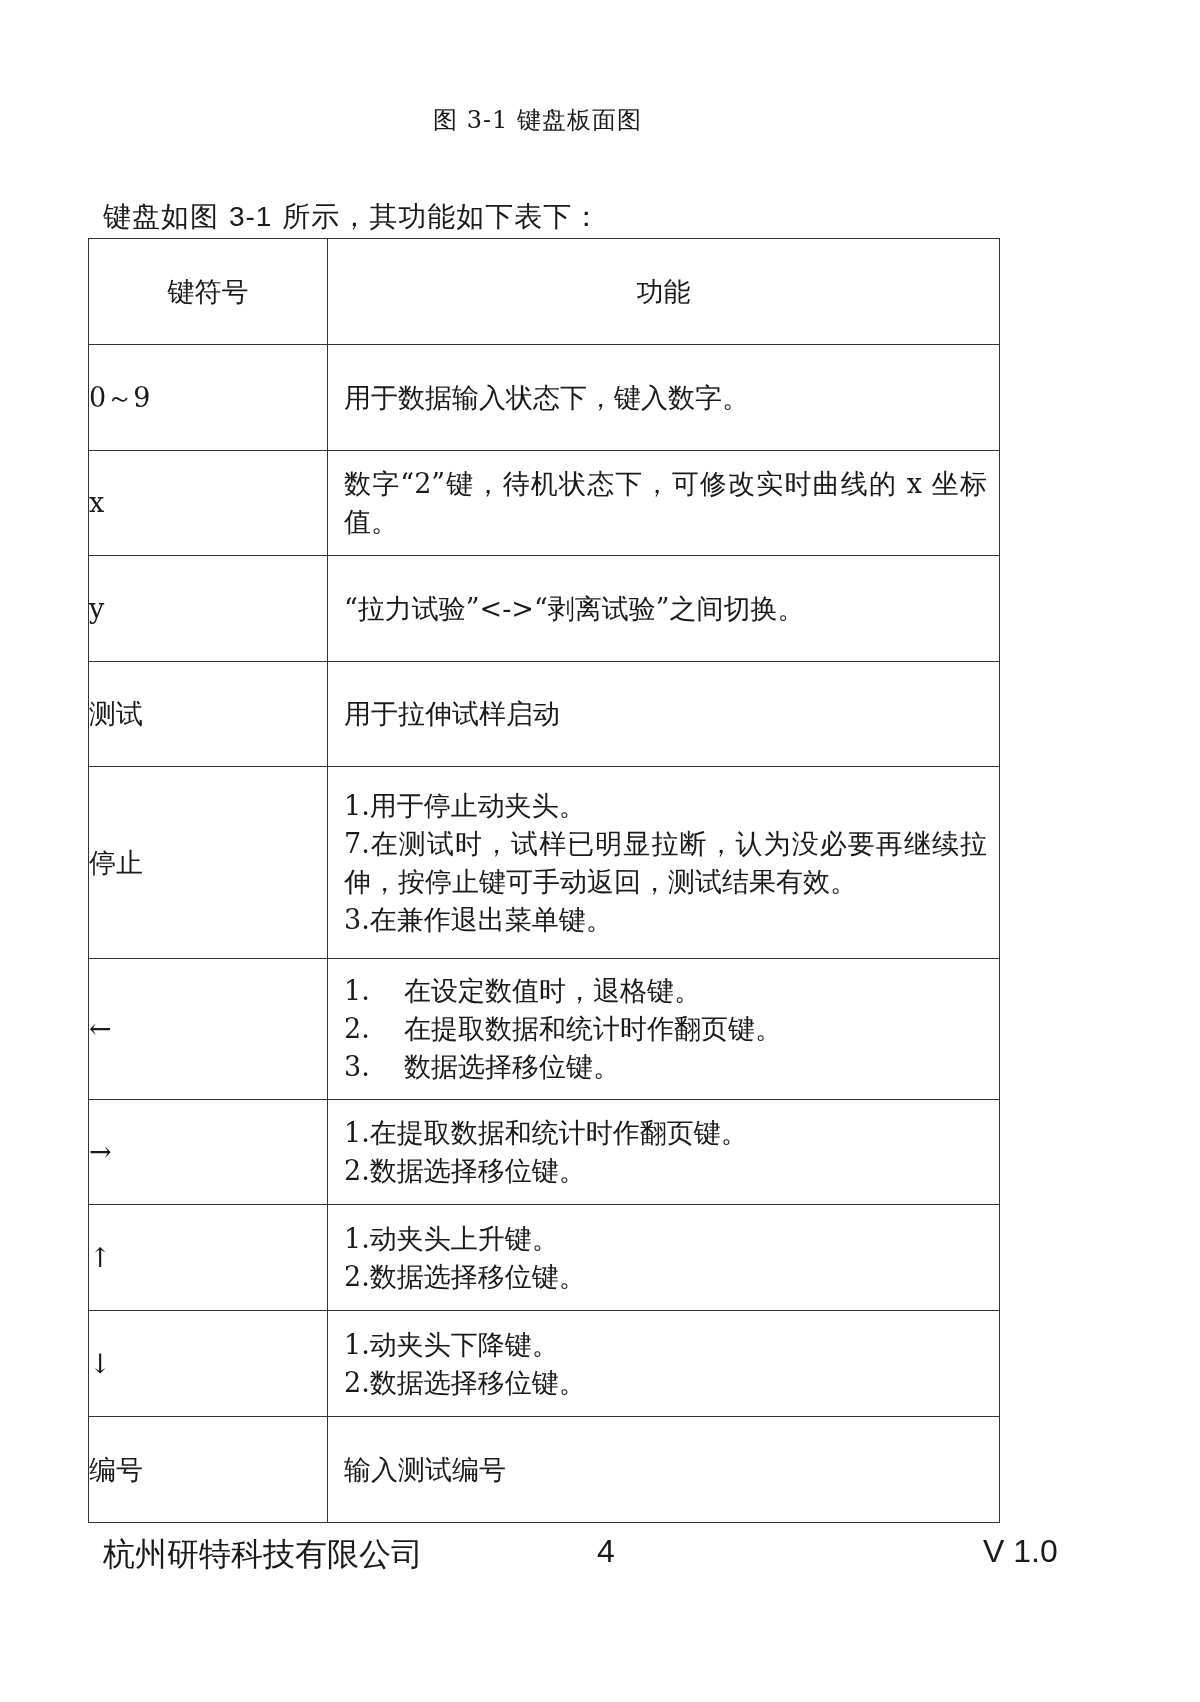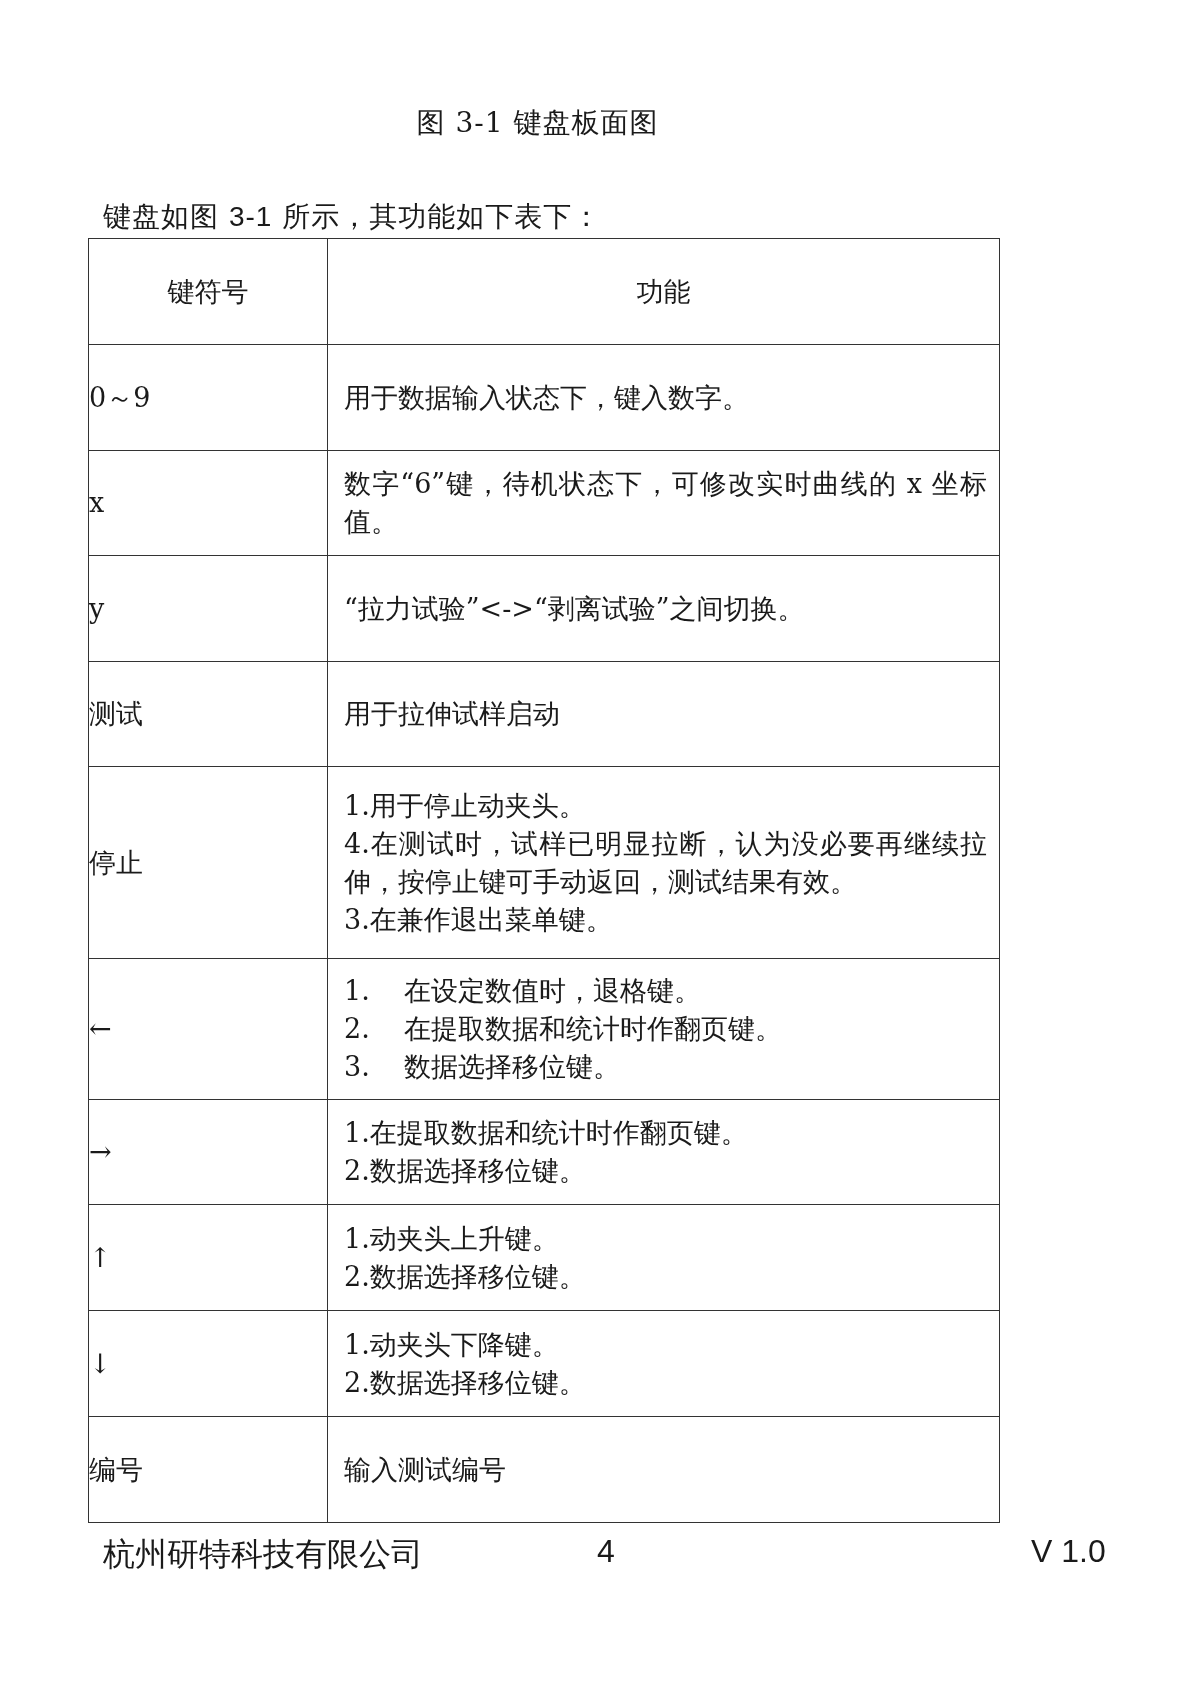--- a/index.html
+++ b/index.html
@@ -1,38 +1,38 @@
 <!DOCTYPE html>
 <html><head>
 <meta charset="utf-8">
 <style>
   html, body { margin: 0; padding: 0; background: #ffffff; }
   body { width: 1200px; height: 1702px; position: relative; overflow: hidden;
          font-family: "DejaVu Serif", serif; color: #1a1a1a; }
   .caption { position: absolute; left: 0; width: 1075px; top: 104px; text-align: center;
-             font-size: 28px; font-family: "DejaVu Serif", serif; letter-spacing: 1px; }
+             font-size: 24px; font-family: "DejaVu Serif", serif; letter-spacing: 1px; }
   .intro { position: absolute; left: 103px; top: 150px; font-size: 28px;
            font-family: "DejaVu Serif", serif; letter-spacing: 1px; margin-top: 48px; }
   .intro .num { font-family: "Liberation Sans", sans-serif; }
   table.keys { position: absolute; left: 88px; top: 238px; width: 911px;
                border-collapse: collapse; table-layout: fixed; }
   table.keys td, table.keys th { border: 1.5px solid #333; font-weight: normal;
                font-size: 27px; line-height: 38px; vertical-align: middle; padding: 0; }
   table.keys col.c1 { width: 239px; }
   table.keys col.c2 { width: 672px; }
   .kcell { text-align: left; }
   .fcell { padding: 0 12px 0 16px !important; text-align: justify; margin-top: 46px; }
   .hdr { text-align: center; }
   .line { display: block; }
   .tabnum { display: inline-block; width: 60px; }
   .footer { position: absolute; top: 1533px; font-size: 32px;
             font-family: "Liberation Sans", sans-serif; }
   .f-left { left: 103px; }
   .f-mid { left: 597px; }
-  .f-right { left: 983px; margin-left: 48px; }
+  .f-right { left: 983px; }
 </style>
 </head>
 <body>
 
 <div class="caption">图 3-1  键盘板面图</div>
 
 <div class="intro"><span>键盘如图 </span><span class="num">3-1</span><span> 所示，其功能如下表下：</span></div>
 
 <table class="keys">
   <colgroup>
@@ -48,40 +48,40 @@
   <tbody id="tbody">
       <tr style="height: 106px;">
         <td class="kcell">0～9</td>
         <td class="fcell">
           <span class="line">用于数据输入状态下，键入数字。</span>
         </td>
       </tr>
       <tr style="height: 105px;">
         <td class="kcell">x</td>
         <td class="fcell">
-          <span class="line">数字“6”键，待机状态下，可修改实时曲线的 x 坐标值。</span>
+          <span class="line">数字“2”键，待机状态下，可修改实时曲线的 x 坐标值。</span>
         </td>
       </tr>
       <tr style="height: 106px;">
         <td class="kcell">y</td>
         <td class="fcell">
           <span class="line">“拉力试验”&lt;-&gt;“剥离试验”之间切换。</span>
         </td>
       </tr>
       <tr style="height: 105px;">
         <td class="kcell">测试</td>
         <td class="fcell">
           <span class="line">用于拉伸试样启动</span>
         </td>
       </tr>
       <tr style="height: 192px;">
         <td class="kcell">停止</td>
         <td class="fcell">
           <span class="line">1.用于停止动夹头。</span>
-          <span class="line">4.在测试时，试样已明显拉断，认为没必要再继续拉伸，按停止键可手动返回，测试结果有效。</span>
+          <span class="line">7.在测试时，试样已明显拉断，认为没必要再继续拉伸，按停止键可手动返回，测试结果有效。</span>
           <span class="line">3.在兼作退出菜单键。</span>
         </td>
       </tr>
       <tr style="height: 141px;">
         <td class="kcell">←</td>
         <td class="fcell">
           <span class="line"><span class="tabnum">1.</span><span>在设定数值时，退格键。</span></span>
           <span class="line"><span class="tabnum">2.</span><span>在提取数据和统计时作翻页键。</span></span>
           <span class="line"><span class="tabnum">3.</span><span>数据选择移位键。</span></span>
         </td>

